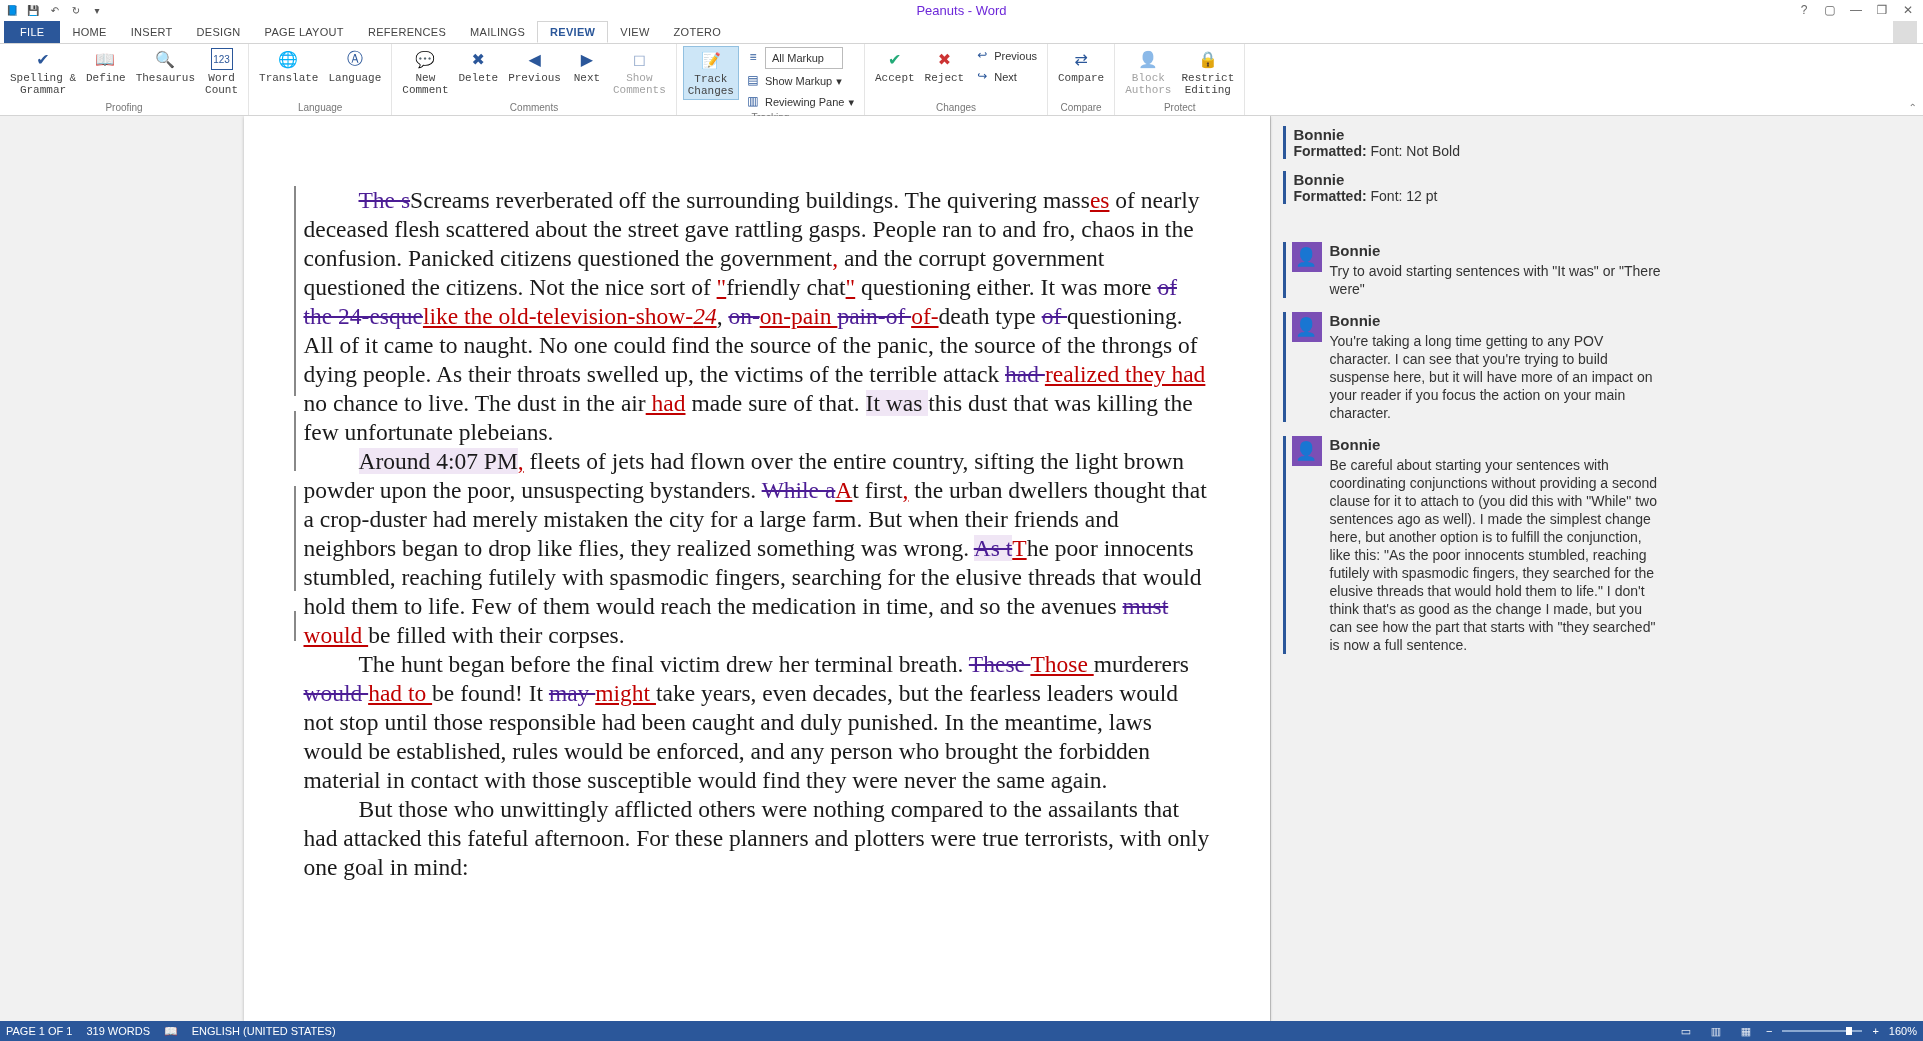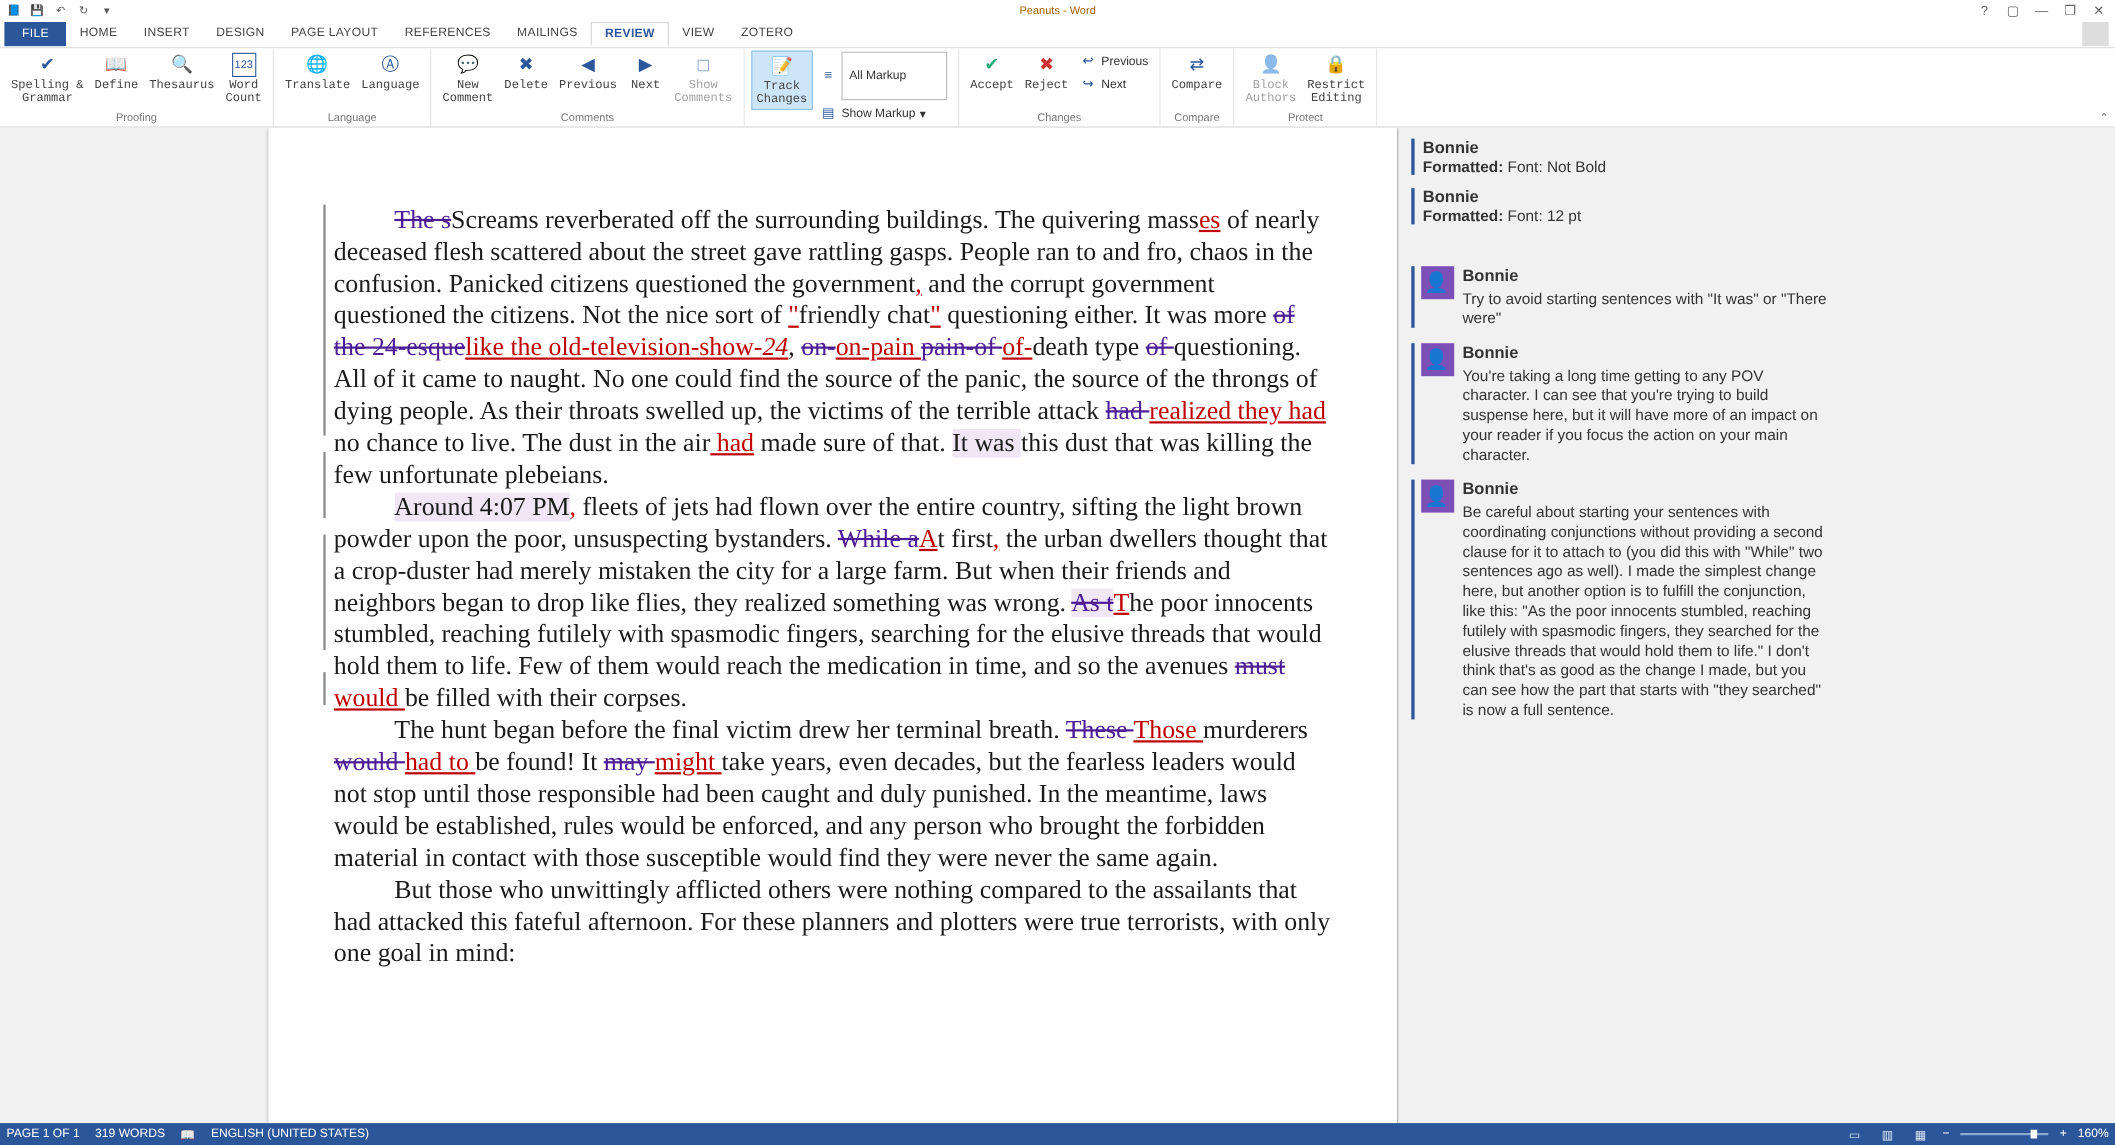--- a/index.html
+++ b/index.html
@@ -2,44 +2,44 @@
 <html><head>
 <meta charset="utf-8">
 <style>
 * { margin: 0; padding: 0; box-sizing: border-box; }
 body { font-family: "Segoe UI", Tahoma, sans-serif; font-size: 11px; background: #fff; color: #333; overflow: hidden; width: 1923px; height: 1041px; position: relative; }
 
 
 .titlebar { height: 20px; background: #fff; display: flex; align-items: center; position: relative; }
 .titlebar-left { display: flex; align-items: center; gap: 3px; padding-left: 4px; }
 .qat-btn { width: 18px; height: 18px; display: inline-flex; align-items: center; justify-content: center; font-size: 10px; color: #555; }
-.titlebar-center { position: absolute; left: 50%; transform: translateX(-50%); font-size: 10px; color: #a16207; }
+.titlebar-center { position: absolute; left: 50%; transform: translateX(-50%); font-size: 13px; color: #6d28d9; }
 .titlebar-right { margin-left: auto; display: flex; align-items: center; gap: 8px; padding-right: 6px; }
 .tb-ctrl { width: 18px; height: 18px; display: inline-flex; align-items: center; justify-content: center; font-size: 12px; color: #666; }
 
 
-.tabs { height: 24px; background: #fff; display: flex; align-items: flex-start; border-bottom: 1px solid #d4d4d4; padding-left: 4px; }
+.tabs { height: 24px; background: #fff; display: flex; align-items: center; border-bottom: 1px solid #d4d4d4; padding-left: 4px; }
 .tab { padding: 4px 12px; font-size: 11px; text-transform: uppercase; color: #444; cursor: pointer; letter-spacing: .3px; }
 .tab.file { background: #2b579a; color: #fff; padding: 5px 16px; }
 .tab.active { color: #2b579a; border: 1px solid #d4d4d4; border-bottom: 1px solid #fff; background: #fff; margin-bottom: -1px; font-weight: bold; }
 .user-badge { margin-left: auto; width: 24px; height: 22px; background: #ddd; margin-right: 6px; }
 
 
 .ribbon { height: 72px; background: #fff; border-bottom: 1px solid #d4d4d4; display: flex; position: relative; }
 .ribbon-group { display: flex; flex-direction: column; justify-content: space-between; border-right: 1px solid #e5e5e5; padding: 2px 6px 0 6px; }
 .ribbon-controls { display: flex; align-items: flex-start; gap: 2px; flex: 1; }
 .ribbon-btn { display: flex; flex-direction: column; align-items: center; justify-content: flex-start; padding: 2px 4px; min-width: 40px; cursor: pointer; }
 .ribbon-btn.active { background: #cde6f7; border: 1px solid #92c0e0; }
 .ribbon-icon { width: 22px; height: 22px; display: flex; align-items: center; justify-content: center; font-size: 16px; color: #2b579a; margin-bottom: 2px; }
 .ribbon-icon.sm { width: 16px; height: 16px; font-size: 12px; }
 .ribbon-label { font-size: 11px; color: #444; text-align: center; line-height: 12px; white-space: pre; font-family: Liberation Mono, monospace; }
 .ribbon-group-label { font-size: 10px; color: #777; text-align: center; padding-bottom: 2px; }
 .mini-row { display: flex; align-items: center; gap: 4px; font-size: 11px; padding: 1px 4px; cursor: pointer; white-space: nowrap; }
 .mini-stack { display: flex; flex-direction: column; gap: 1px; }
-.select-box { border: 1px solid #bbb; font-size: 11px; padding: 15px 6px; background: #fff; width: 96px; }
+.select-box { border: 1px solid #bbb; font-size: 11px; padding: 4px 6px; background: #fff; width: 78px; }
 .collapse-btn { position: absolute; right: 6px; bottom: 2px; font-size: 10px; color: #777; cursor: pointer; }
 
 
 .docarea { position: absolute; top: 116px; left: 0; right: 0; bottom: 20px; background: #f1f1f1; display: flex; justify-content: center; overflow: hidden; }
 .page { width: 1026px; background: #fff; box-shadow: 0 1px 3px rgba(0,0,0,.25); margin-top: 0; position: relative; padding: 70px 60px 0 60px; }
 .change-bar { position: absolute; left: 50px; width: 2px; background: #888; }
 .cb1 { top: 70px; height: 210px; }
 .cb2 { top: 295px; height: 60px; }
 .cb3 { top: 370px; height: 105px; }
 .cb4 { top: 495px; height: 30px; }

